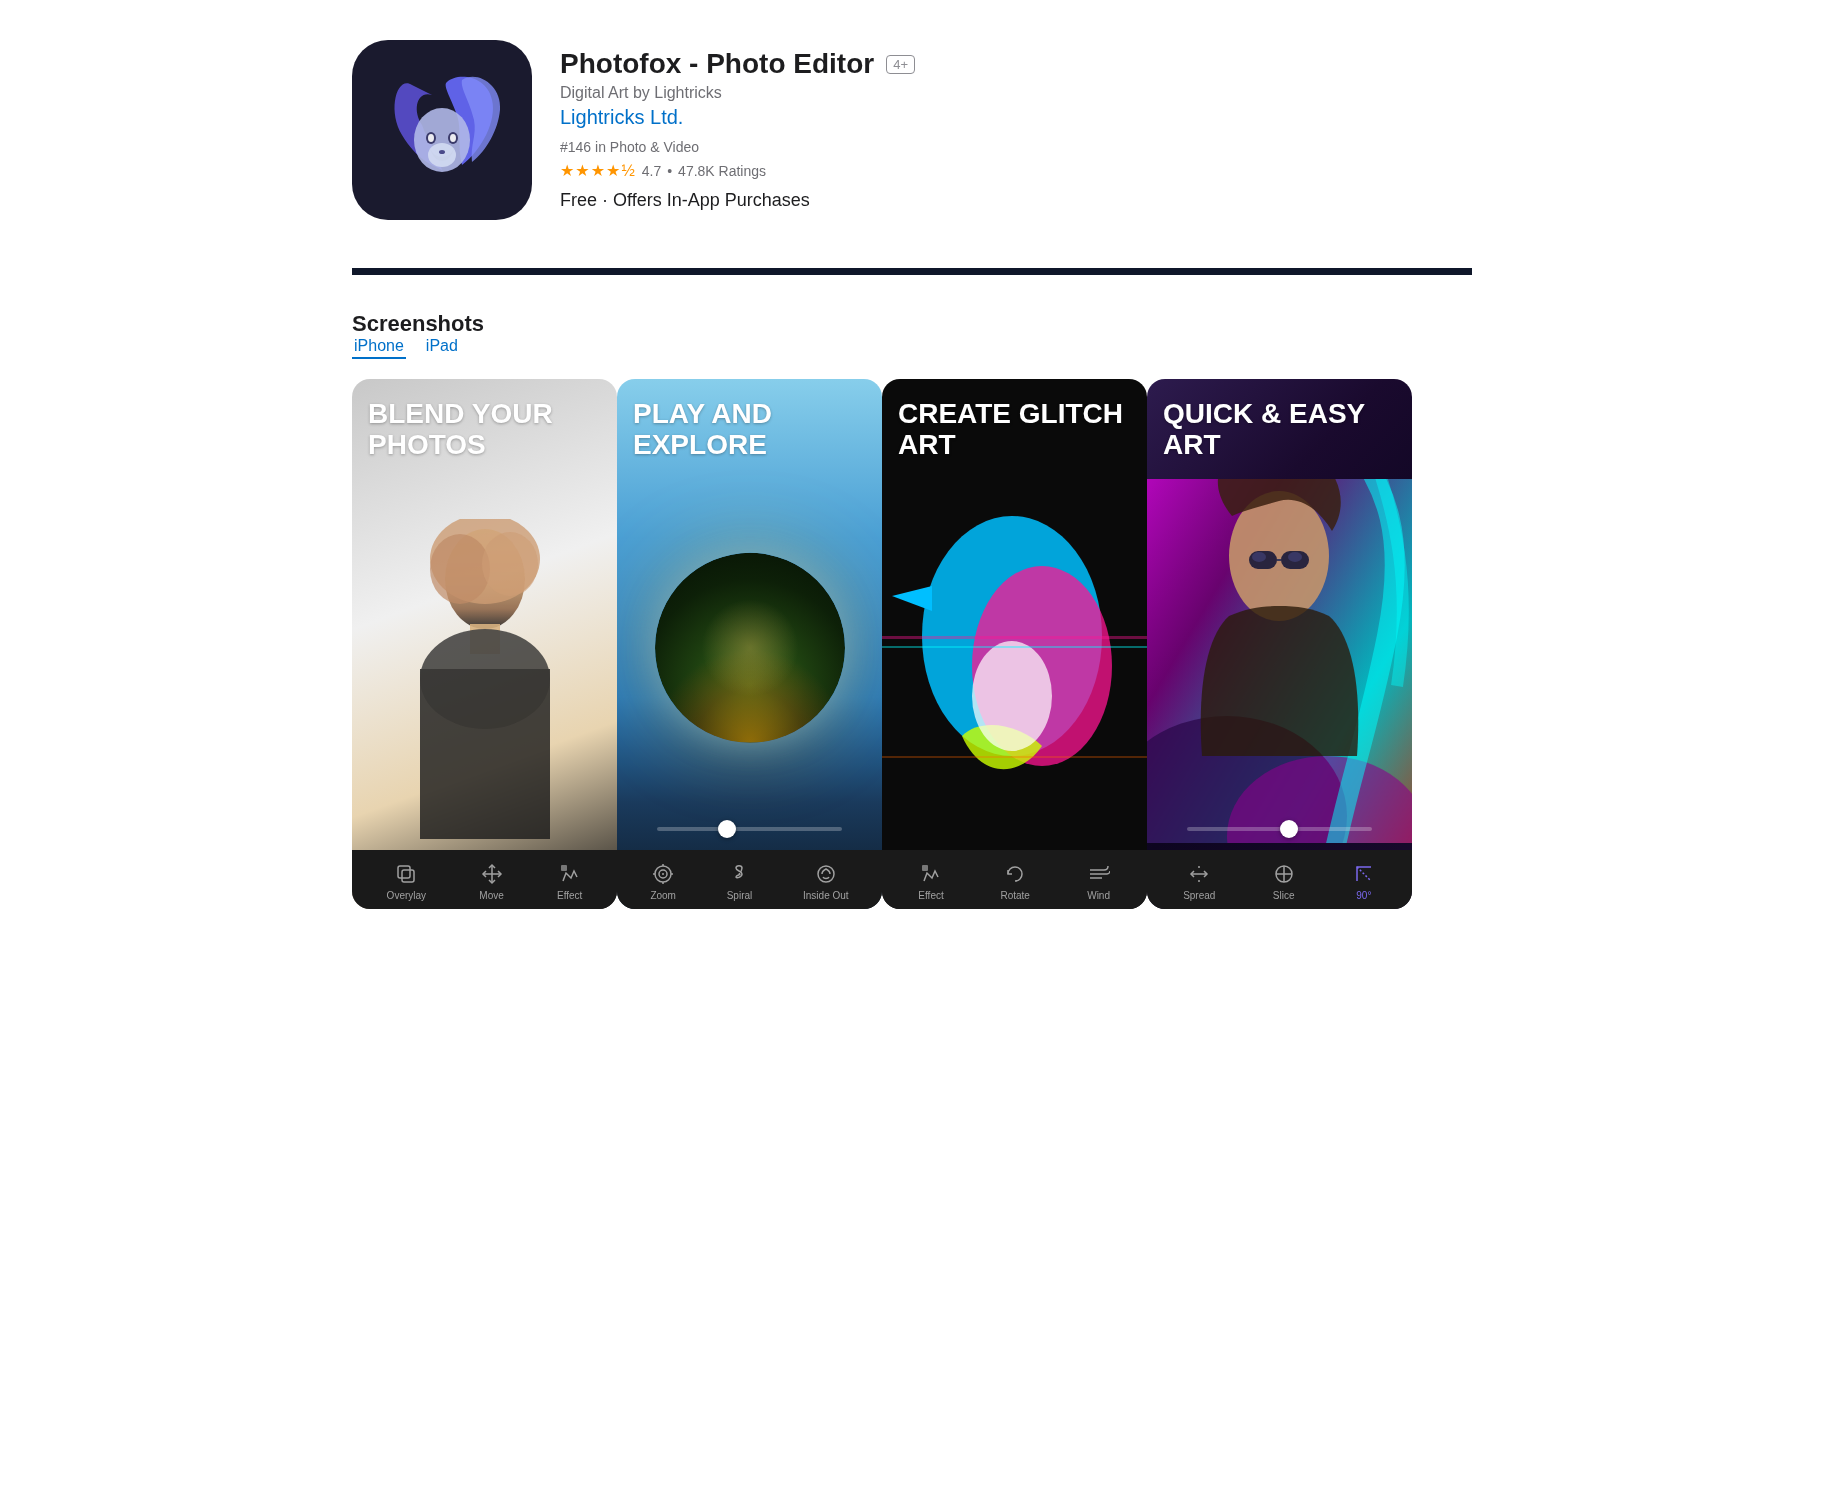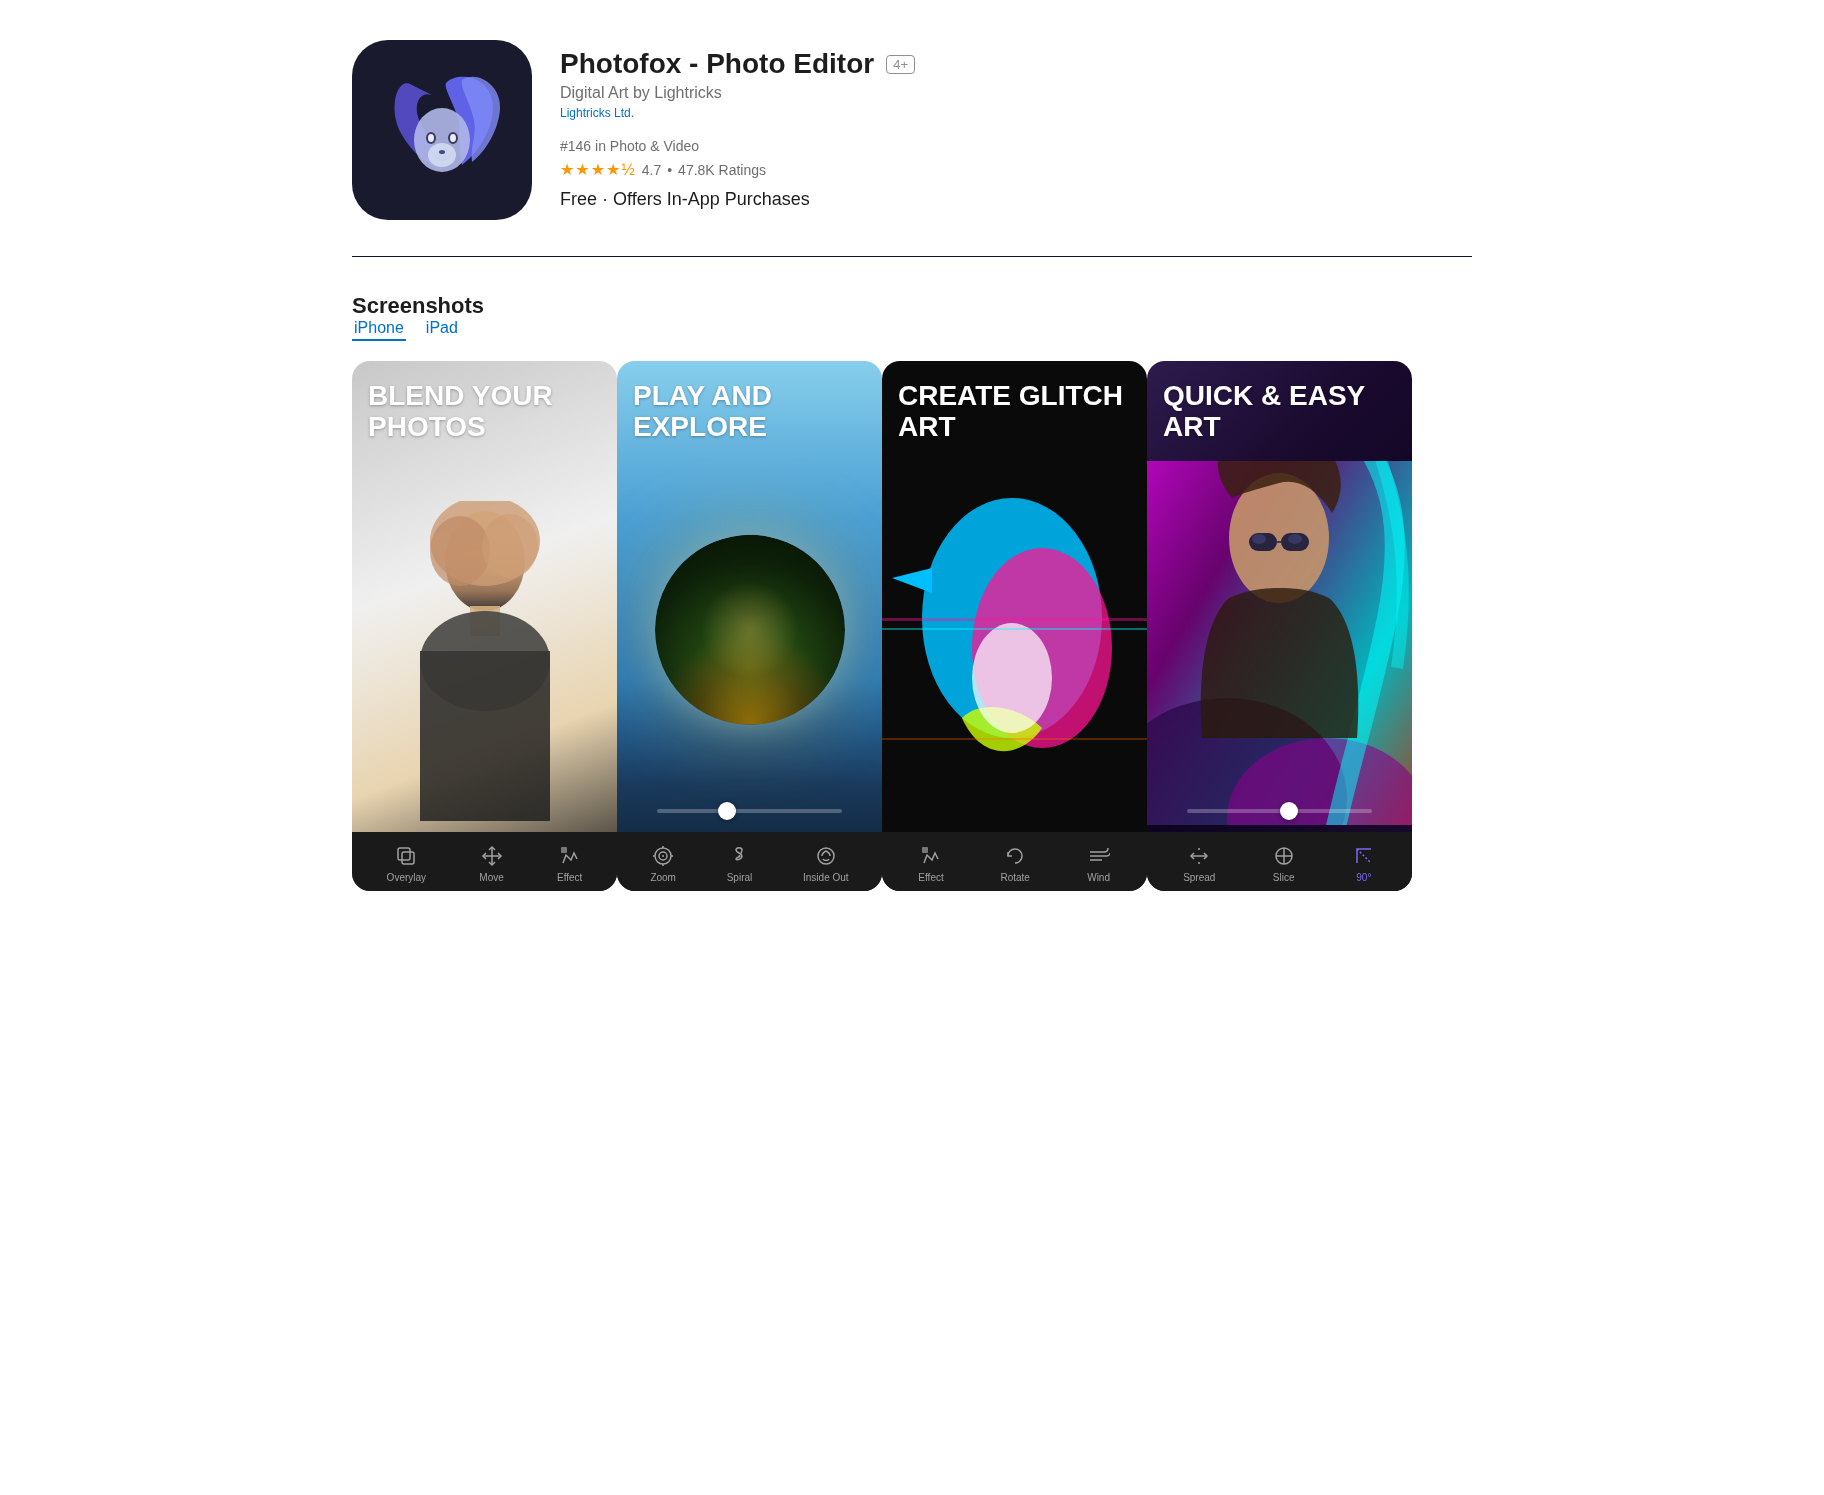--- a/index.html
+++ b/index.html
@@ -10,22 +10,22 @@
       width: 1200px;
       margin: 0 auto;
       padding: 40px 40px;
     }
 
     
     .app-header {
       display: flex;
       align-items: flex-start;
       gap: 28px;
-      padding-bottom: 36px;
-      border-bottom: 1px solid #0f172a;
+      padding-bottom: 48px;
+      border-bottom: 7px solid #0f172a;
       margin-bottom: 36px;
     }
 
     .app-icon-wrapper {
       flex-shrink: 0;
     }
 
     .app-icon {
       width: 180px;
       height: 180px;
@@ -67,23 +67,23 @@
       border-radius: 4px;
     }
 
     .app-subtitle {
       font-size: 16px;
       color: #6e6e73;
       margin-bottom: 4px;
     }
 
     .app-developer {
-      font-size: 12px;
+      font-size: 20px;
       color: #0070c9;
-      margin-bottom: 18px;
+      margin-bottom: 10px;
       cursor: pointer;
     }
 
     .app-ranking {
       font-size: 14px;
       color: #6e6e73;
       margin-bottom: 6px;
     }
 
     .rating-row {

